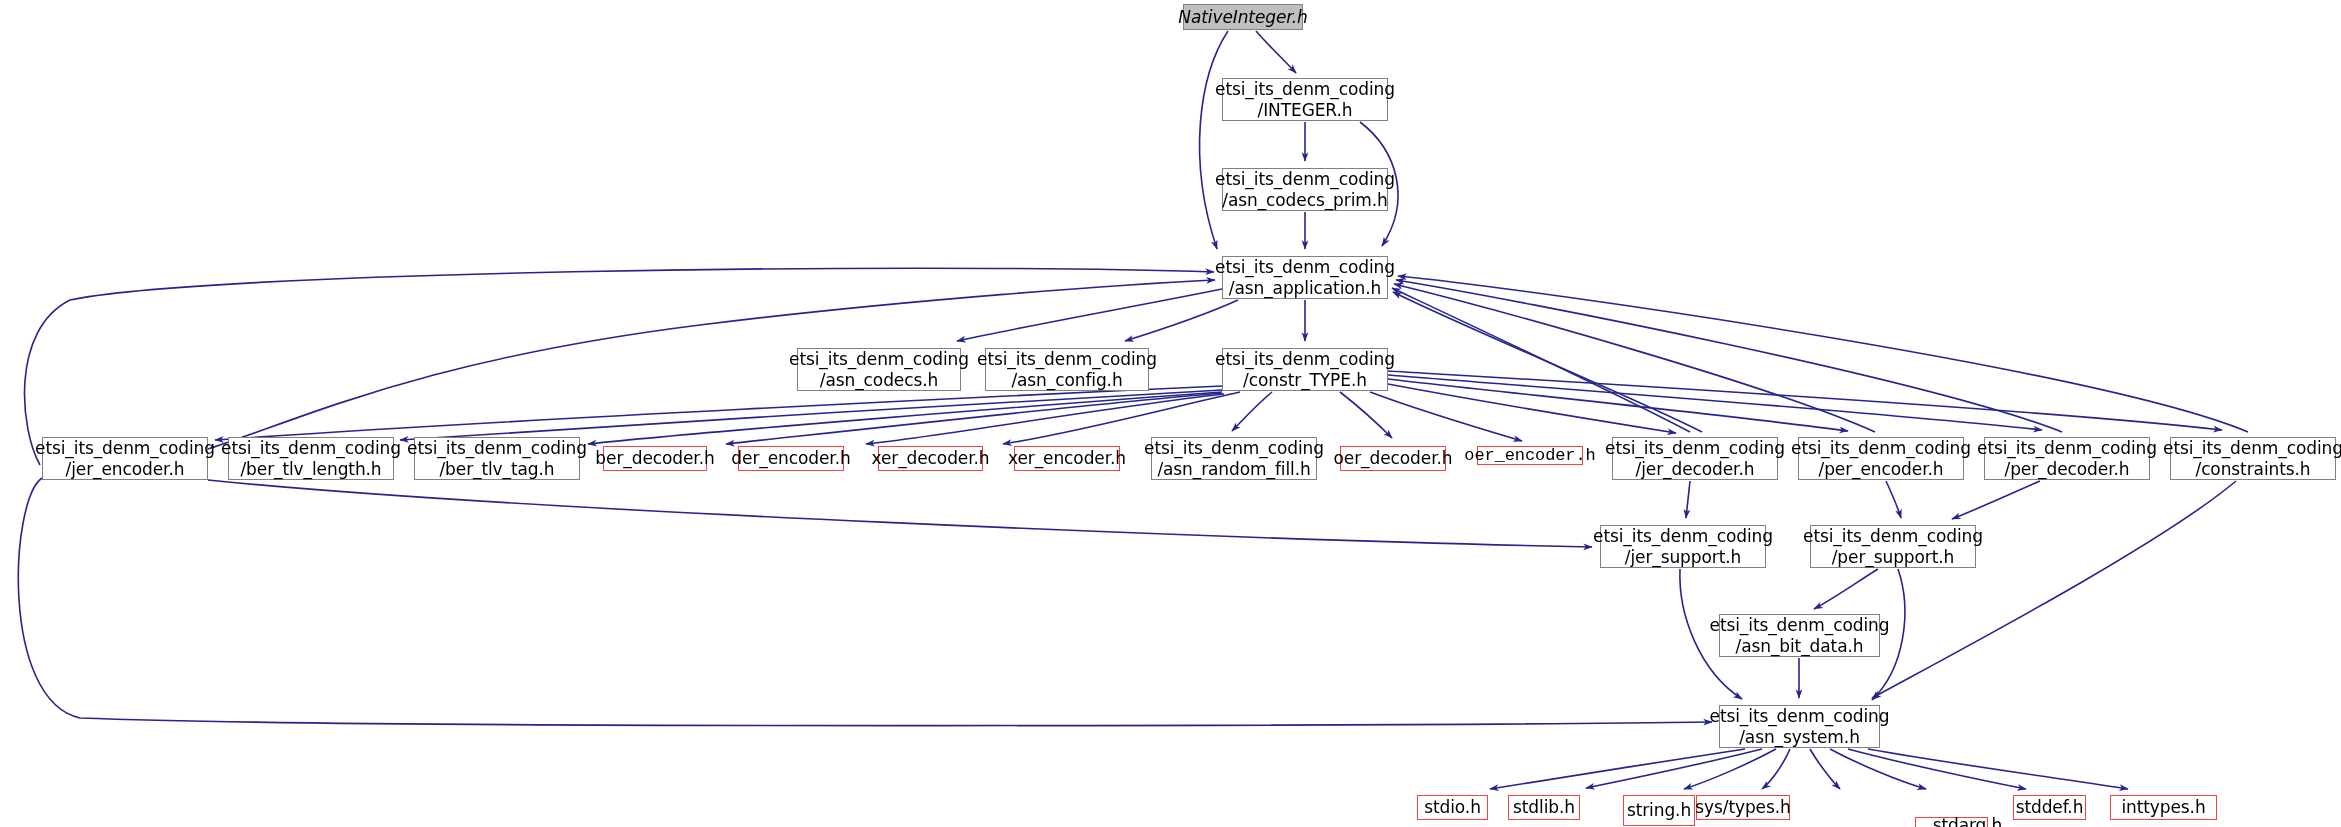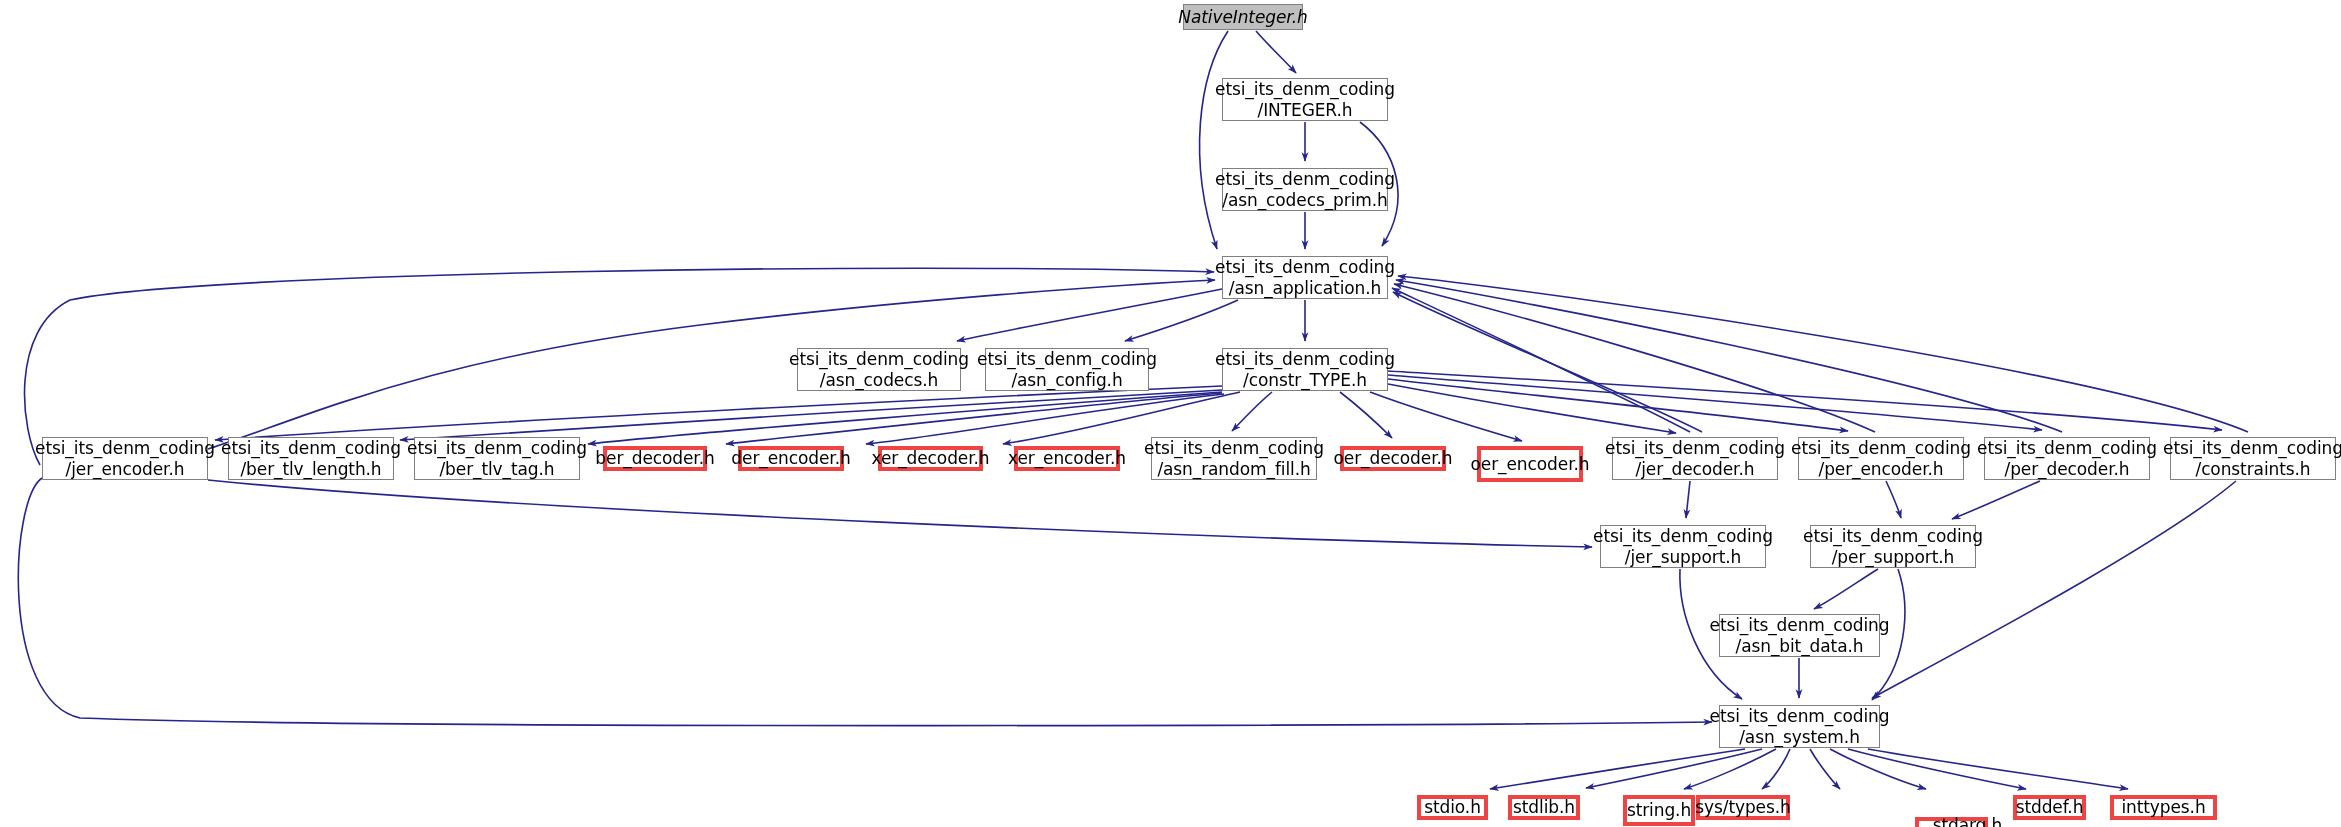--- a/index.html
+++ b/index.html
@@ -22,21 +22,21 @@
     pointer-events:none;
   }
   .node{
     position:absolute;
     box-sizing:border-box;
     display:flex;
     align-items:center;
     justify-content:center;
     text-align:center;
     background:#ffffff;
-    border:4px solid #ef4444;
+    border:1px solid #ef4444;
     color:#000000;
     font-size:17px;
     line-height:21px;
     letter-spacing:-0.1px;
     white-space:pre;
     z-index:3;
   }
   .node.two-line{
     border:1px solid #808080;
   }
@@ -148,21 +148,21 @@
       <div class="node two-line" title="etsi_its_denm_coding/constr_TYPE.h" style="left: 1222px; top: 348px; width: 166px; height: 43px;"><div><span>etsi_its_denm_coding</span><span>/constr_TYPE.h</span></div></div>
       <div class="node two-line" title="etsi_its_denm_coding/jer_encoder.h" style="left: 42px; top: 437px; width: 166px; height: 43px;"><div><span>etsi_its_denm_coding</span><span>/jer_encoder.h</span></div></div>
       <div class="node two-line" title="etsi_its_denm_coding/ber_tlv_length.h" style="left: 228px; top: 437px; width: 166px; height: 43px;"><div><span>etsi_its_denm_coding</span><span>/ber_tlv_length.h</span></div></div>
       <div class="node two-line" title="etsi_its_denm_coding/ber_tlv_tag.h" style="left: 414px; top: 437px; width: 166px; height: 43px;"><div><span>etsi_its_denm_coding</span><span>/ber_tlv_tag.h</span></div></div>
       <div class="node" title="ber_decoder.h" style="left: 603px; top: 446px; width: 104px; height: 25px;"><div><span>ber_decoder.h</span></div></div>
       <div class="node" title="der_encoder.h" style="left: 738px; top: 446px; width: 106px; height: 25px;"><div><span>der_encoder.h</span></div></div>
       <div class="node" title="xer_decoder.h" style="left: 878px; top: 446px; width: 105px; height: 25px;"><div><span>xer_decoder.h</span></div></div>
       <div class="node" title="xer_encoder.h" style="left: 1014px; top: 446px; width: 106px; height: 25px;"><div><span>xer_encoder.h</span></div></div>
       <div class="node two-line" title="etsi_its_denm_coding/asn_random_fill.h" style="left: 1151px; top: 437px; width: 166px; height: 43px;"><div><span>etsi_its_denm_coding</span><span>/asn_random_fill.h</span></div></div>
       <div class="node" title="oer_decoder.h" style="left: 1340px; top: 446px; width: 106px; height: 25px;"><div><span>oer_decoder.h</span></div></div>
-      <div class="node" title="oer_encoder.h" style="left: 1477px; top: 446px; width: 106px; height: 36px;"><div><span>oer_encoder.h</span></div></div>
+      <div class="node" title="oer_encoder.h" style="left: 1477px; top: 446px; width: 106px; height: 19px; font-family: Liberation Mono, monospace;"><div><span>oer_encoder.h</span></div></div>
       <div class="node two-line" title="etsi_its_denm_coding/jer_decoder.h" style="left: 1612px; top: 437px; width: 166px; height: 43px;"><div><span>etsi_its_denm_coding</span><span>/jer_decoder.h</span></div></div>
       <div class="node two-line" title="etsi_its_denm_coding/per_encoder.h" style="left: 1798px; top: 437px; width: 166px; height: 43px;"><div><span>etsi_its_denm_coding</span><span>/per_encoder.h</span></div></div>
       <div class="node two-line" title="etsi_its_denm_coding/per_decoder.h" style="left: 1984px; top: 437px; width: 166px; height: 43px;"><div><span>etsi_its_denm_coding</span><span>/per_decoder.h</span></div></div>
       <div class="node two-line" title="etsi_its_denm_coding/constraints.h" style="left: 2170px; top: 437px; width: 166px; height: 43px;"><div><span>etsi_its_denm_coding</span><span>/constraints.h</span></div></div>
       <div class="node two-line" title="etsi_its_denm_coding/jer_support.h" style="left: 1600px; top: 525px; width: 166px; height: 43px;"><div><span>etsi_its_denm_coding</span><span>/jer_support.h</span></div></div>
       <div class="node two-line" title="etsi_its_denm_coding/per_support.h" style="left: 1810px; top: 525px; width: 166px; height: 43px;"><div><span>etsi_its_denm_coding</span><span>/per_support.h</span></div></div>
       <div class="node two-line" title="etsi_its_denm_coding/asn_bit_data.h" style="left: 1719px; top: 614px; width: 161px; height: 43px;"><div><span>etsi_its_denm_coding</span><span>/asn_bit_data.h</span></div></div>
       <div class="node two-line" title="etsi_its_denm_coding/asn_system.h" style="left: 1719px; top: 705px; width: 161px; height: 43px;"><div><span>etsi_its_denm_coding</span><span>/asn_system.h</span></div></div>
       <div class="node" title="stdio.h" style="left: 1417px; top: 795px; width: 71px; height: 25px;"><div><span>stdio.h</span></div></div>
       <div class="node" title="stdlib.h" style="left: 1508px; top: 795px; width: 72px; height: 25px;"><div><span>stdlib.h</span></div></div>

